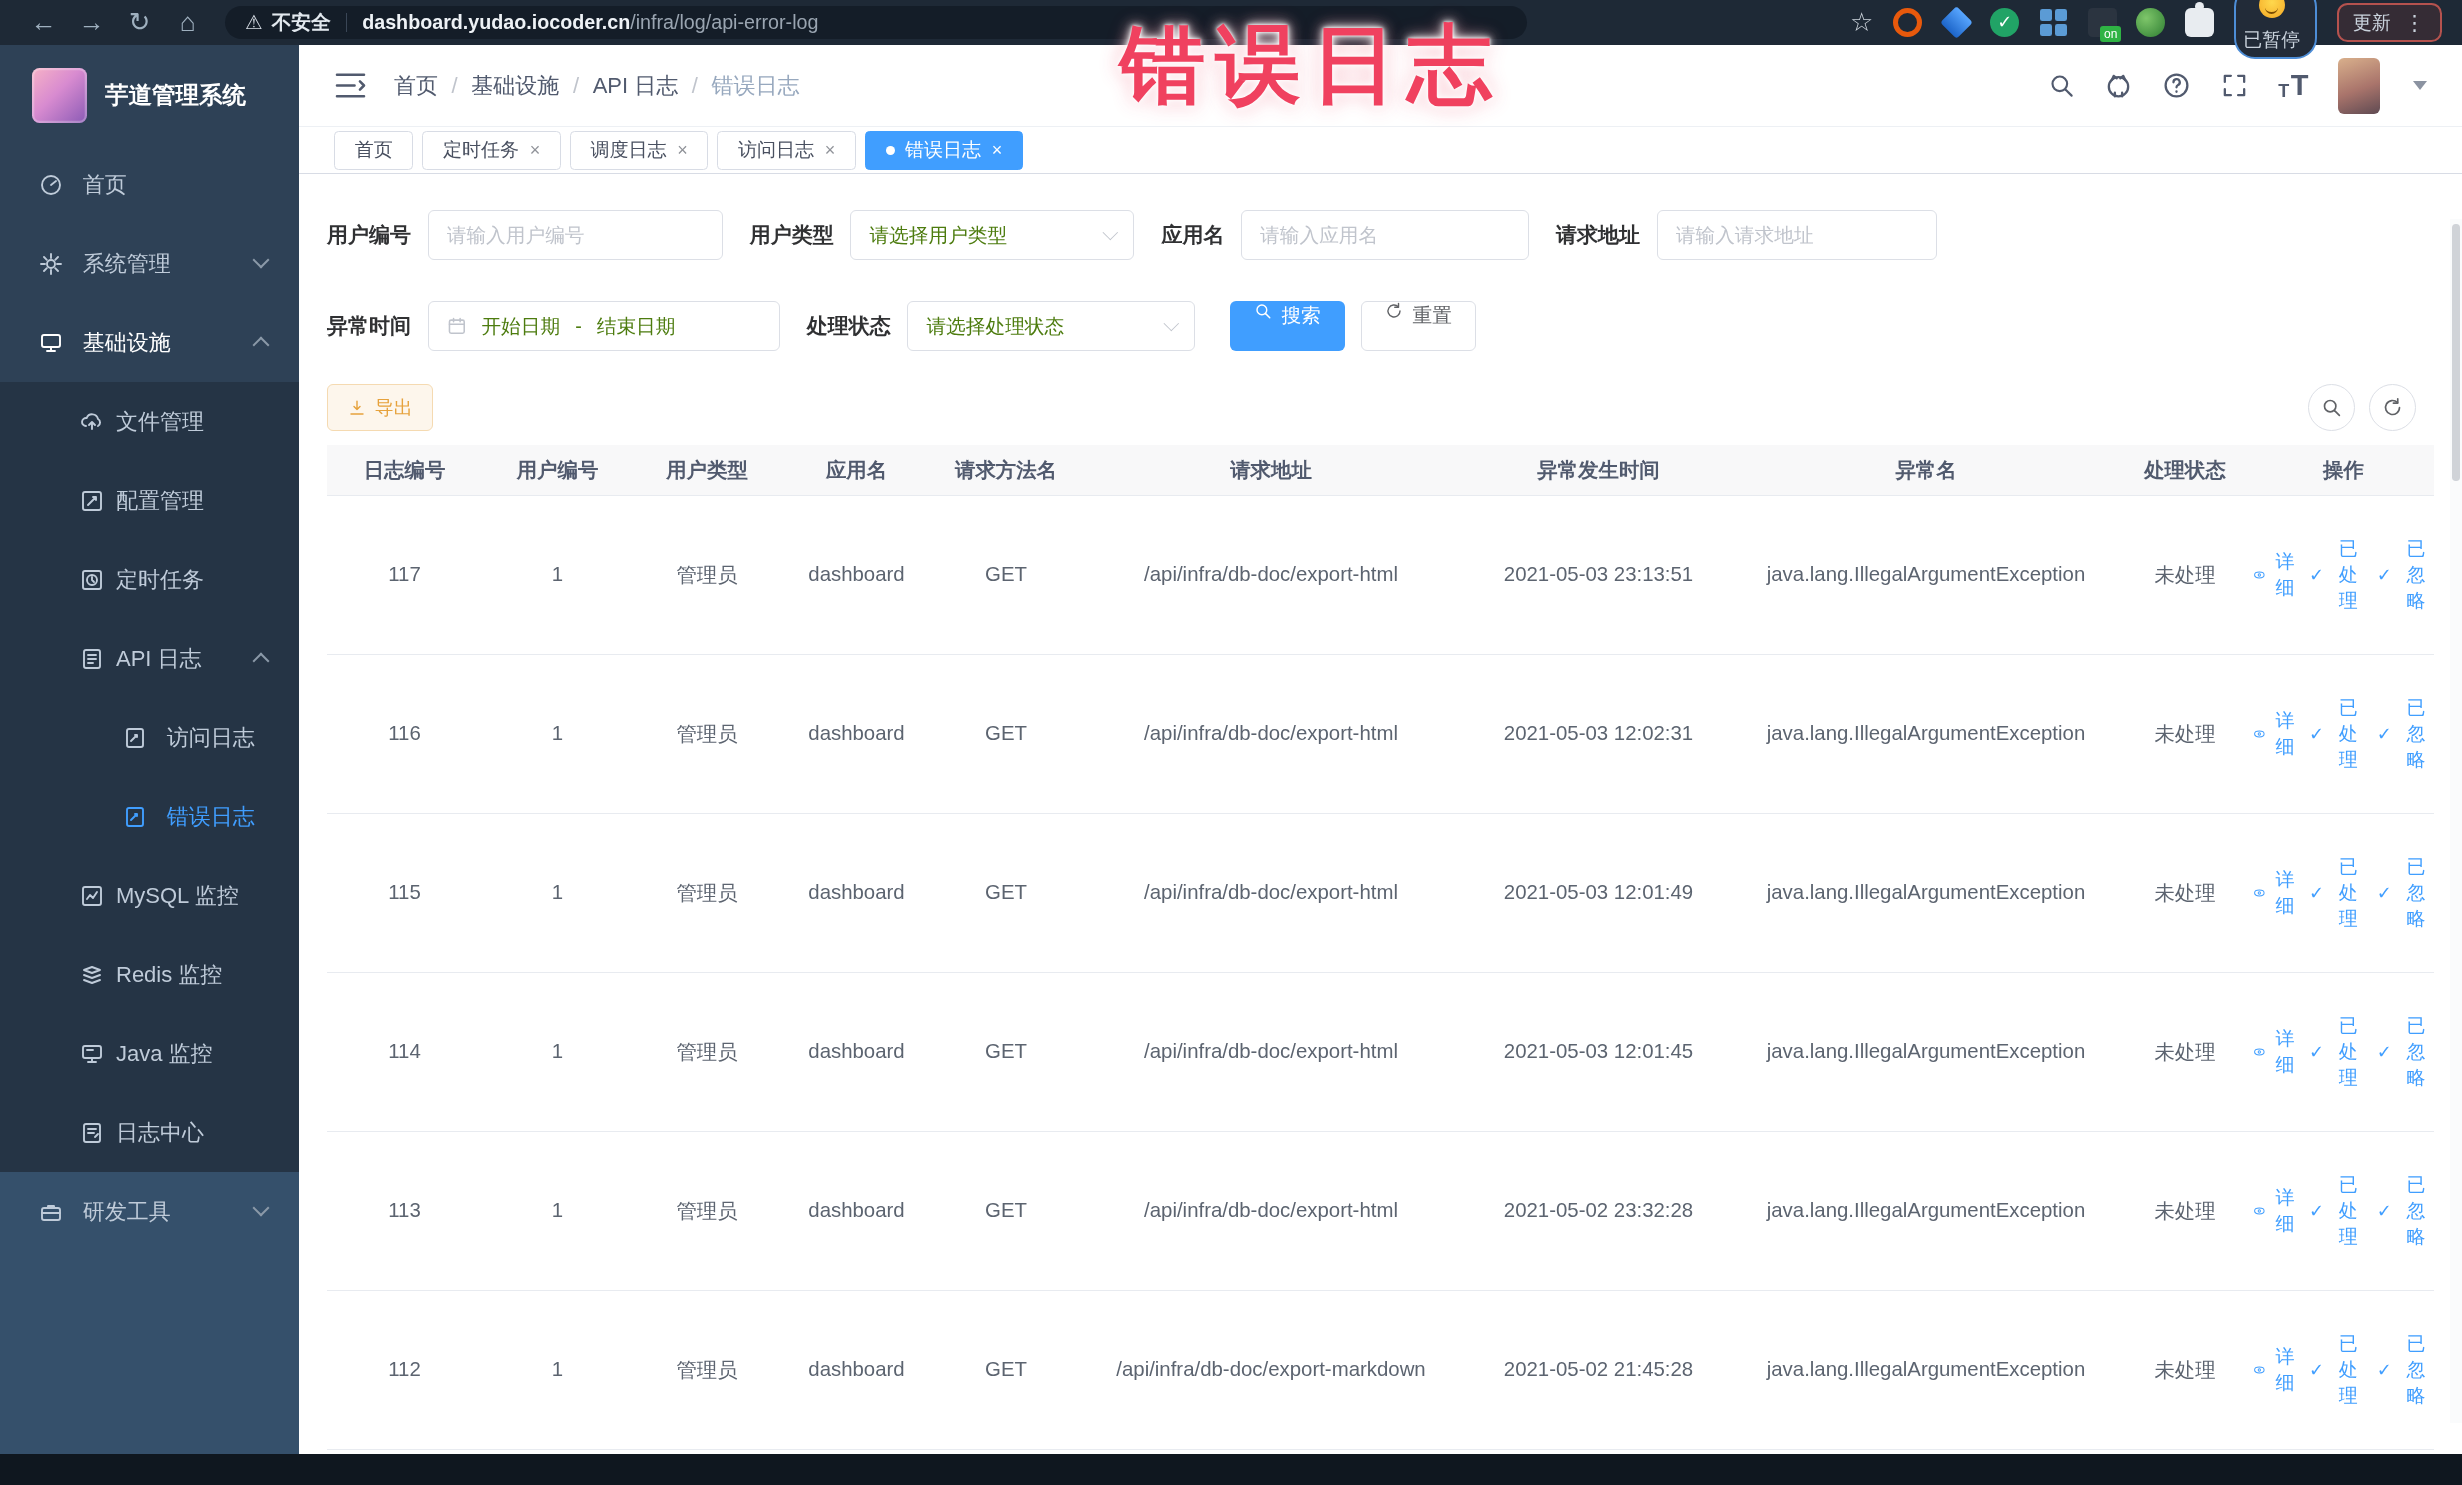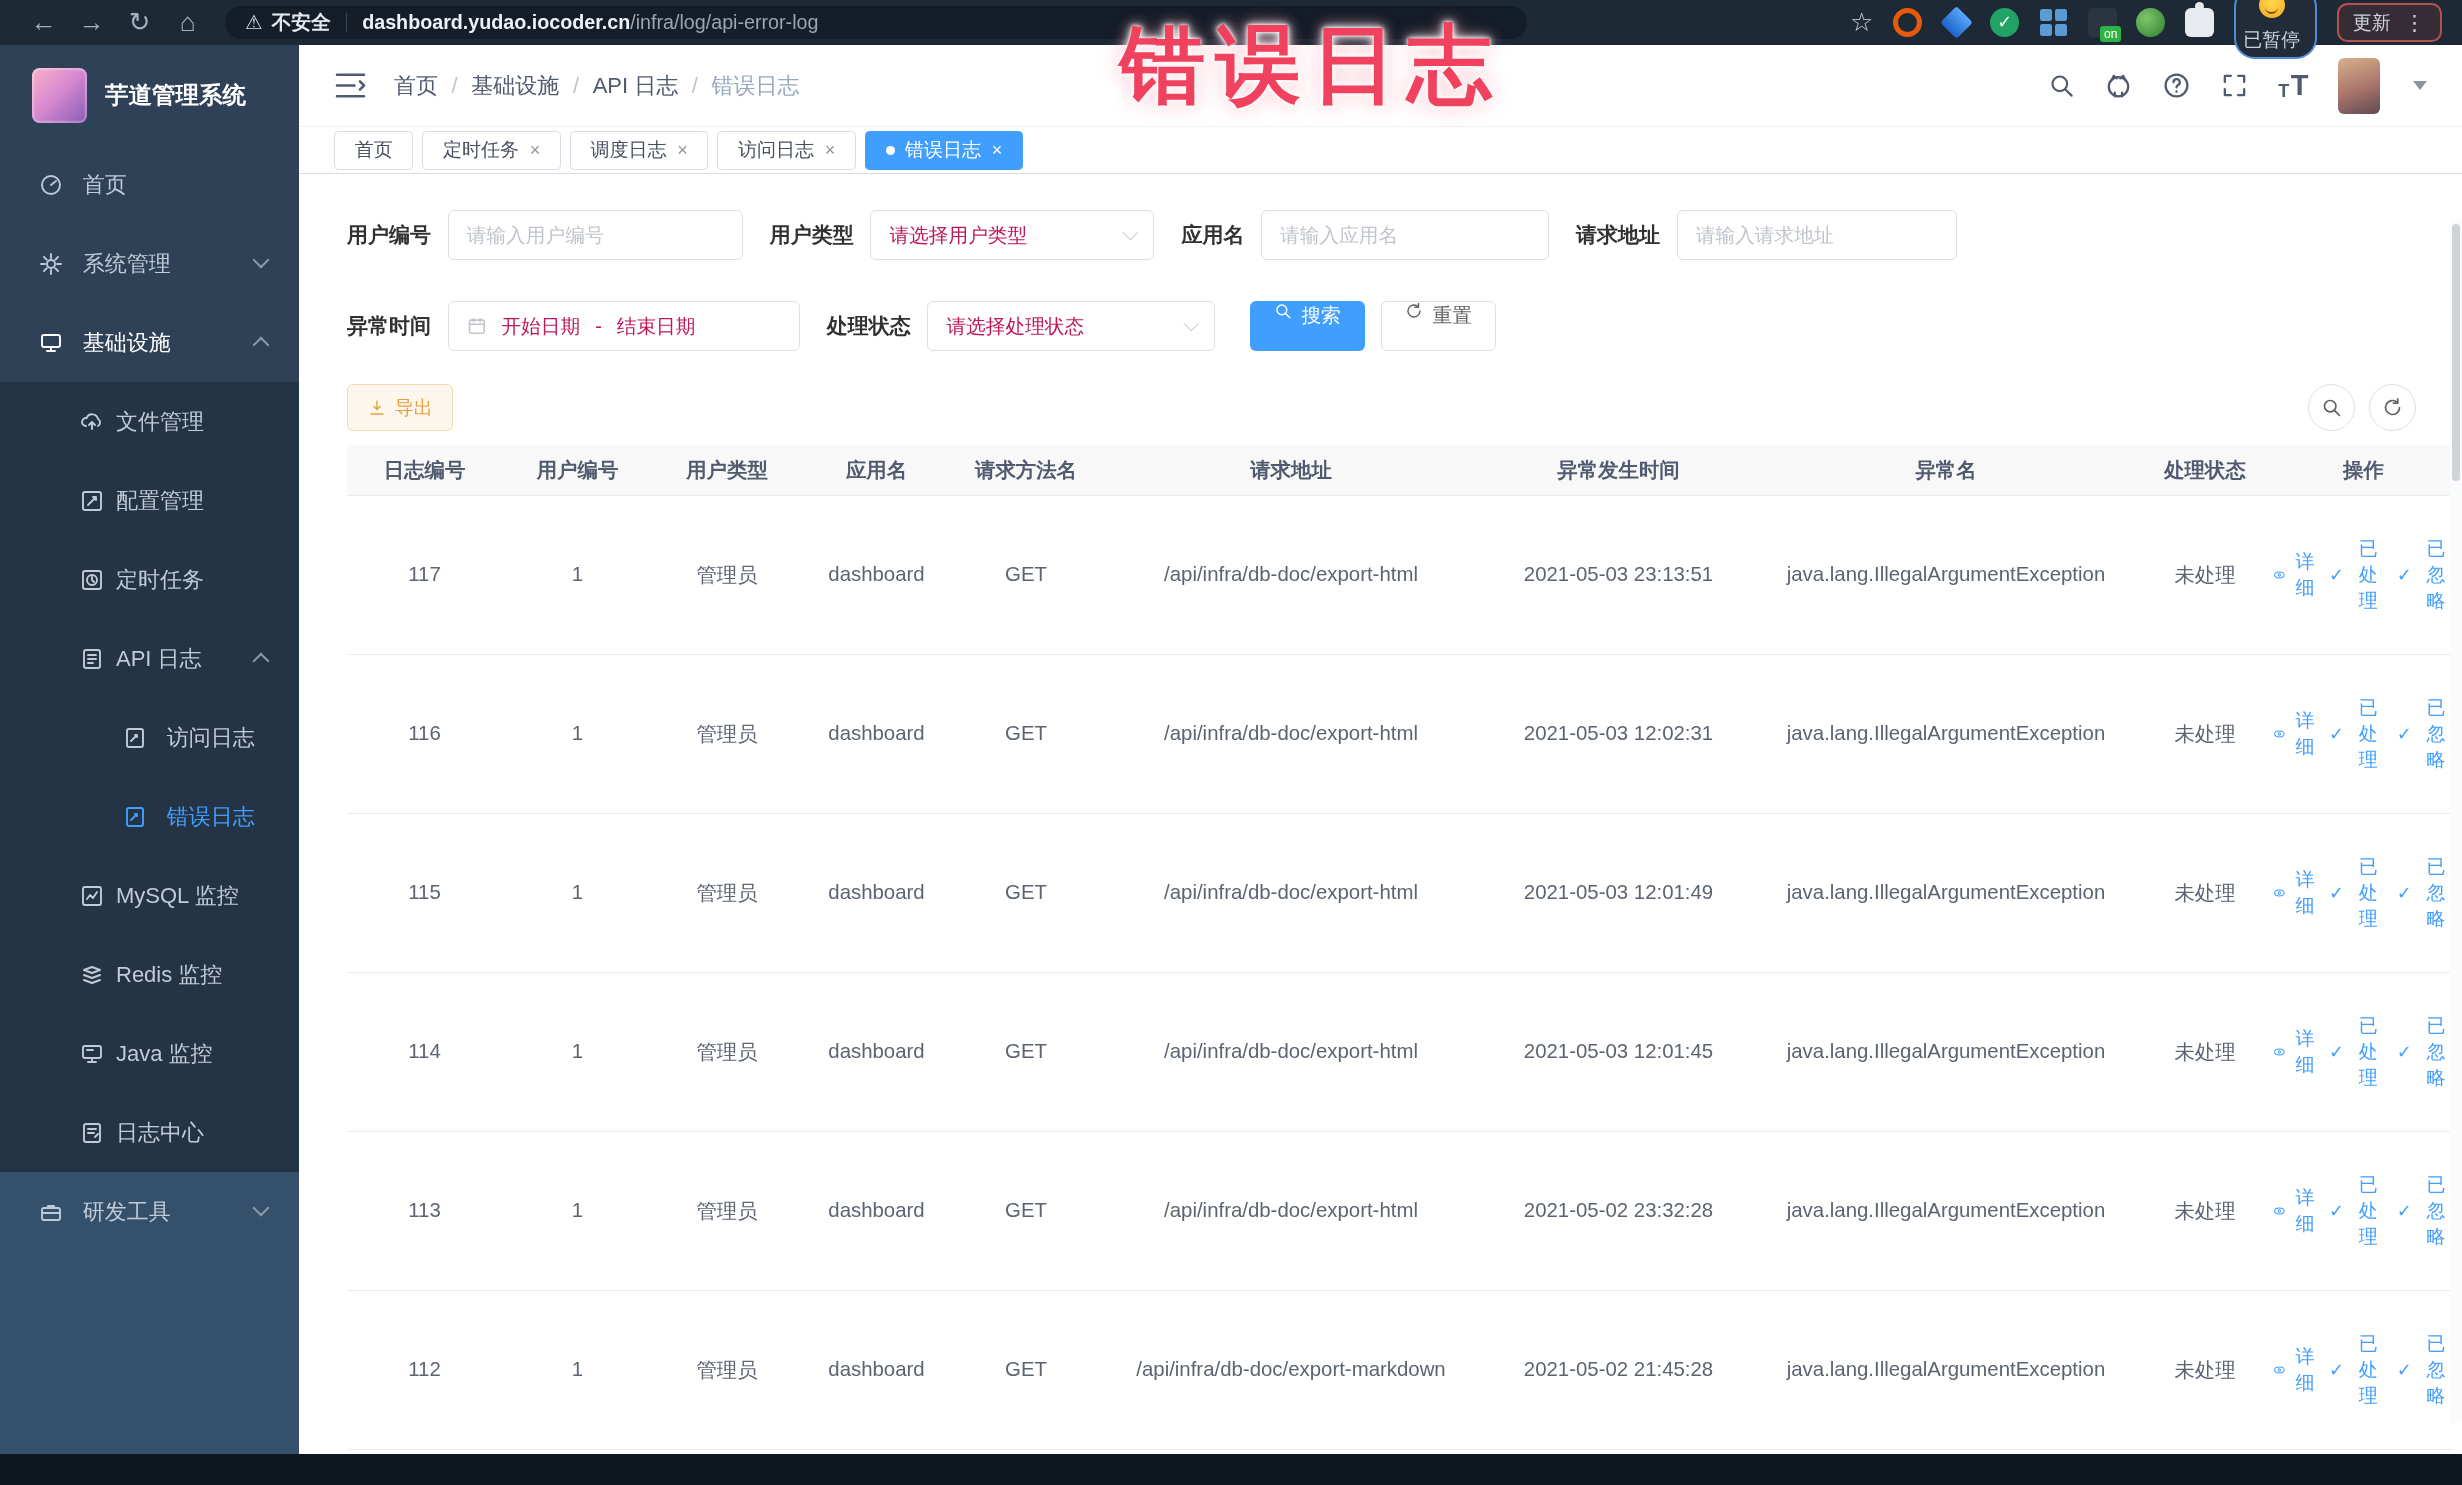--- a/index.html
+++ b/index.html
@@ -68,25 +68,25 @@
   .avatar { width:42px; height:56px; border-radius:6px; background:linear-gradient(160deg,#d9b08c 0%,#a9746b 55%,#5f4a52 100%); }
   .caret { width:0; height:0; border-left:7.6px solid transparent; border-right:7.6px solid transparent; border-top:9px solid #8b93a1; margin-left:4.5px; }
 
   .tabbar { height:47px; border-bottom:0.8px solid #d8dce5; display:flex; align-items:center; gap:9px; padding:0 35px; }
   .tab { height:39px; display:flex; align-items:center; gap:10.6px; padding:0 19.7px; border:0.8px solid #d8dce5; border-radius:4.5px; font-size:19px; color:#495060; background:#fff; cursor:pointer; }
   .tab .x { font-size:18px; color:#909399; }
   .tab.active { background:#409eff; border-color:#409eff; color:#fff; }
   .tab.active .x { color:#fff; }
   .tab .dot { width:9px; height:9px; border-radius:50%; background:#fff; }
 
-  .content { padding:36px 28px 0 28px; position:relative;margin-left:20px; }
+  .content { padding:36px 28px 0 28px; position:relative; }
   .frow { display:flex; align-items:center; margin-bottom:41px; }
   .flabel { font-size:21px; font-weight:700; color:#303133; margin-right:16.7px; white-space:nowrap; }
   .fgap { width:27px; }
-  .inp, .sel, .drange { height:50px; border:0.8px solid #dcdfe6; border-radius:6px; background:#fff; display:flex; align-items:center; padding:0 18px; font-size:19.7px; color:#be185d; }
+  .inp, .sel, .drange { height:50px; border:0.8px solid #dcdfe6; border-radius:6px; background:#fff; display:flex; align-items:center; padding:0 18px; font-size:19.7px; color:#4d7c0f; }
   input.inp { outline:none; }
   input.inp::placeholder { color:#c0c4cc; }
   .sel { justify-content:space-between; }
   .sel-chev { width:10.6px; height:10.6px; border-right:1.5px solid #c0c4cc; border-bottom:1.5px solid #c0c4cc; transform:rotate(45deg); margin-top:-4.5px; }
   .drange { gap:15px; }
   .btn { height:50px; border-radius:6px; display:inline-flex; align-items:flex-start; gap:9px; font-size:19.7px; padding:0 23px; cursor:pointer; border:0.8px solid transparent; }
   .btn-primary { background:#409eff; color:#fff; }
   .btn-plain { background:#fff; border-color:#dcdfe6; color:#606266; }
   .btn-export { height:47px; background:#fdf6ec; border:0.8px solid #f5dab1; color:#e6a23c; font-size:19px; border-radius:6px; display:inline-flex; align-items:center; gap:9px; padding:0 19.7px; cursor:pointer; }
   .toolbar { display:flex; align-items:center; margin-bottom:13.6px; }

